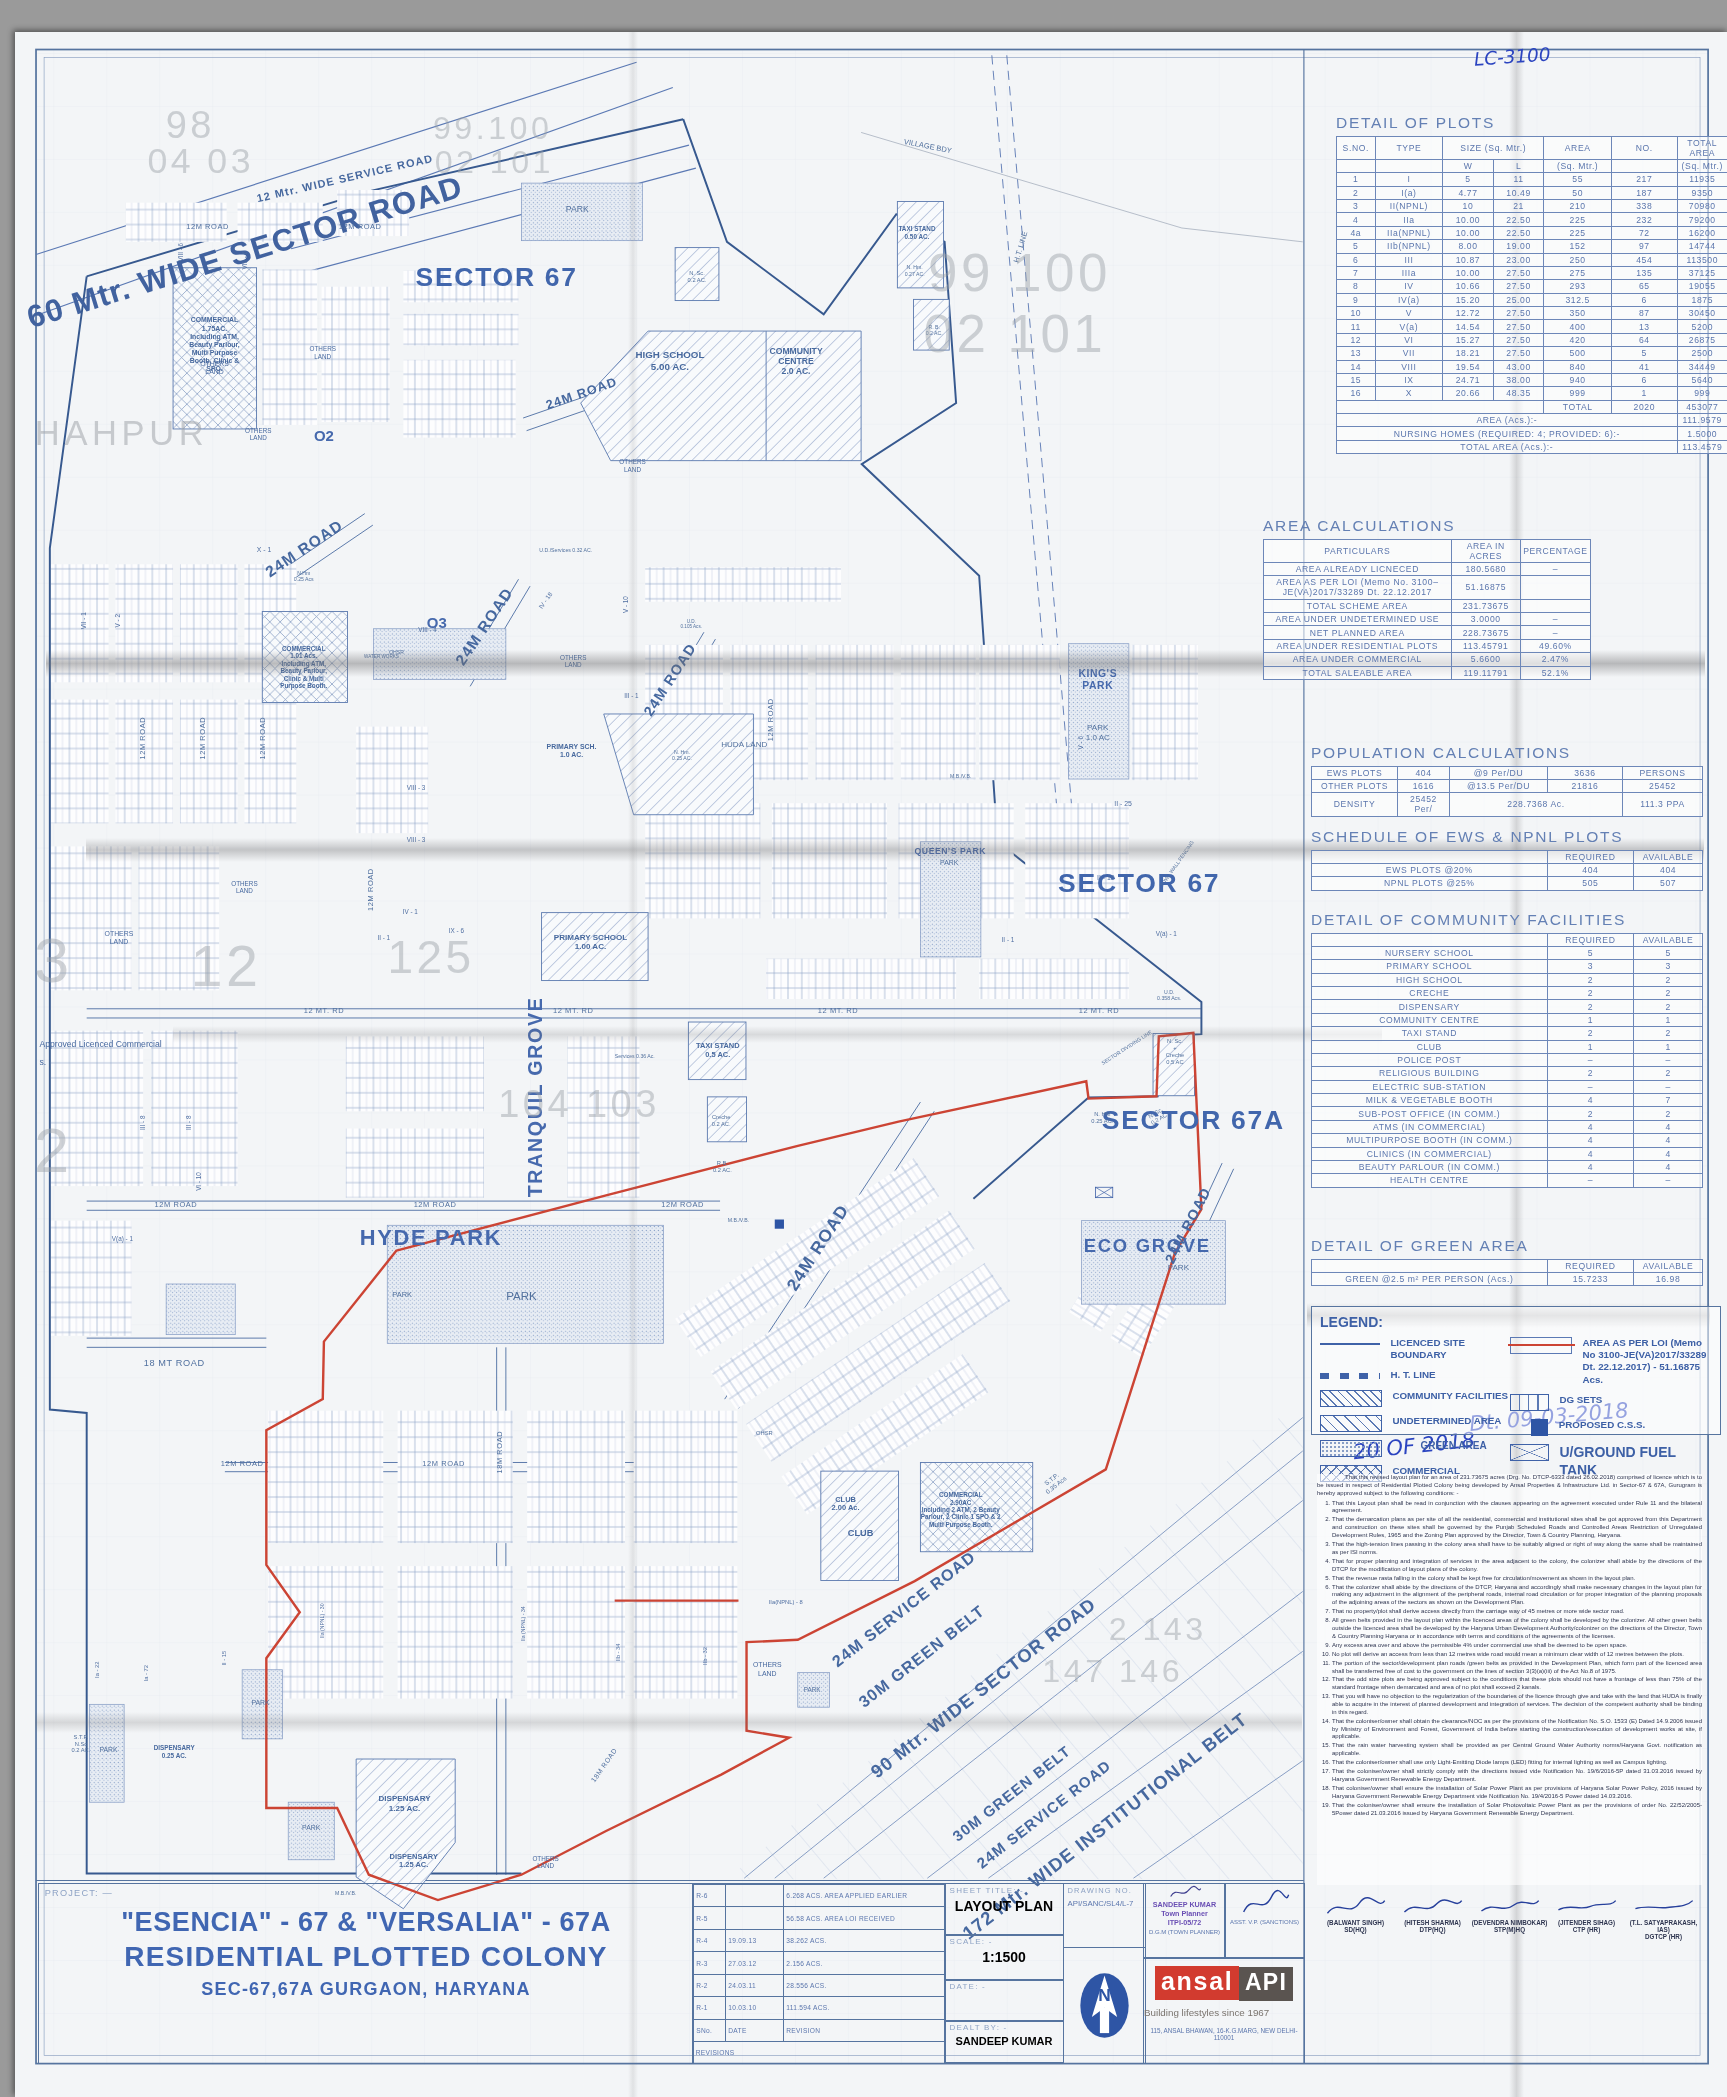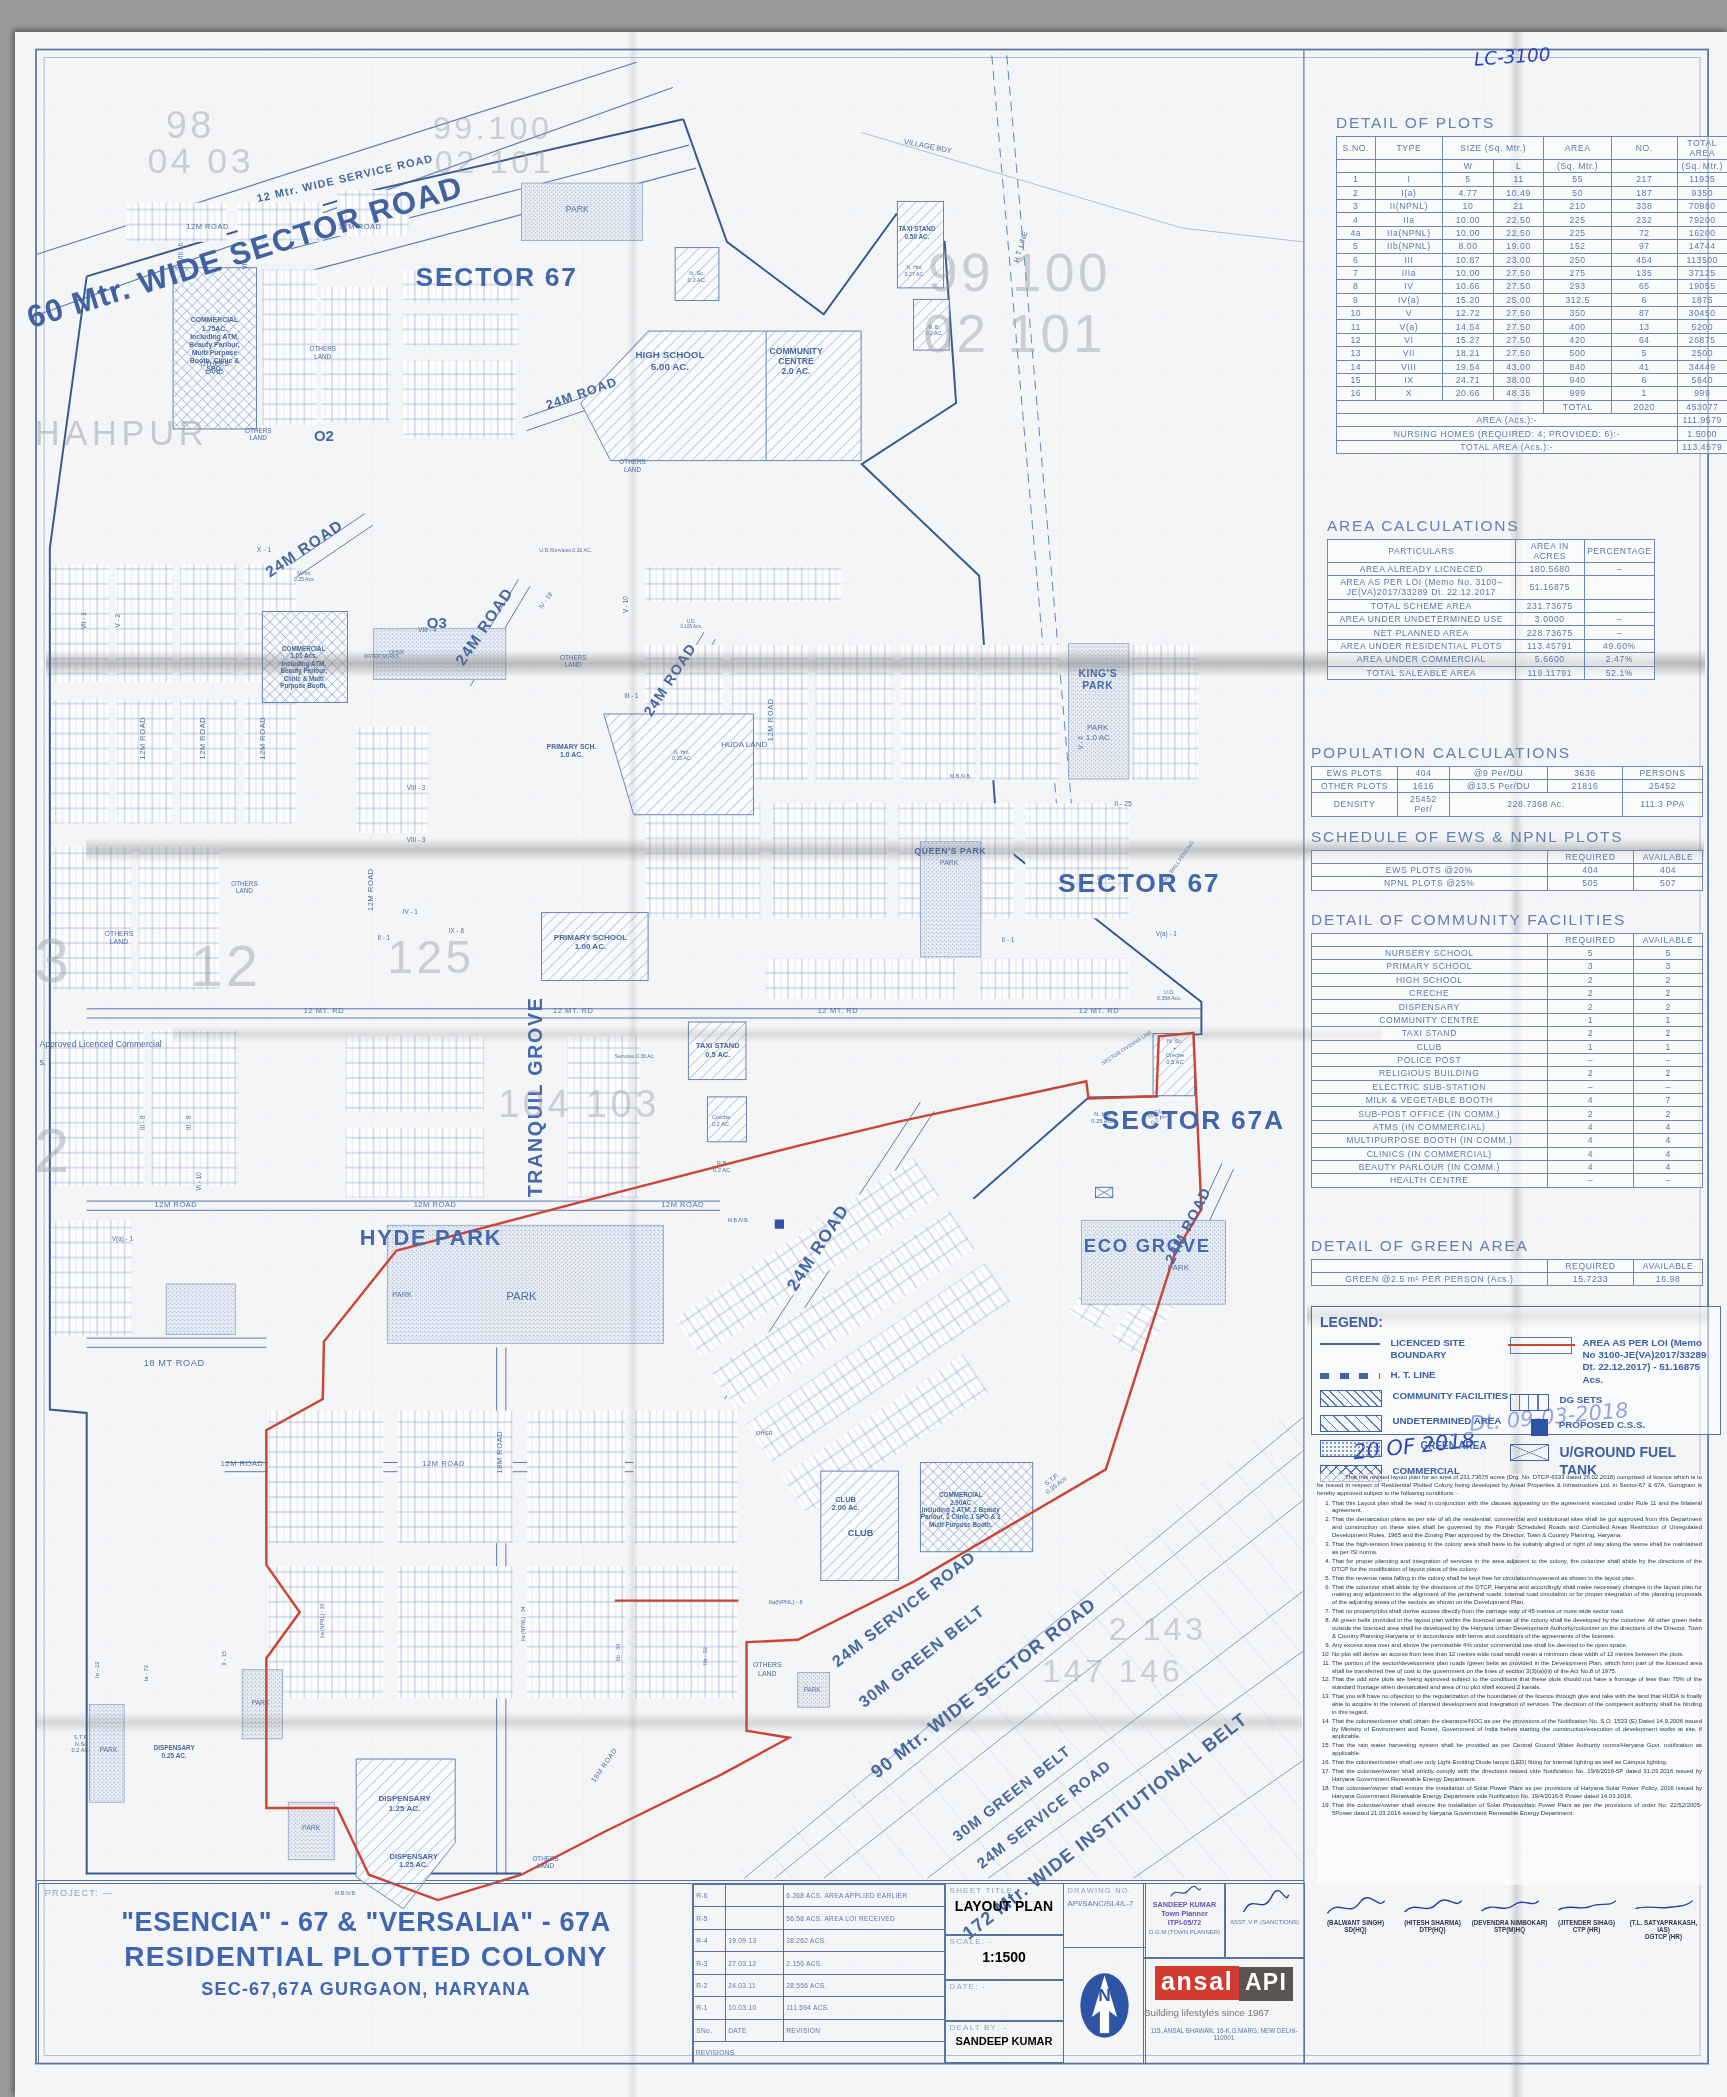--- a/index.html
+++ b/index.html
@@ -626,21 +626,21 @@
           <td>1.5000</td>
         </tr>
         <tr>
           <td colspan="6">TOTAL AREA (Acs.):-</td>
           <td>113.4579</td>
         </tr>
       </tbody>
     </table>
   </div>
 
-  <div class="panel" style="left:1327px;top:517px;width:328px;">
+  <div class="panel" style="left:1263px;top:517px;width:328px;">
     <div class="sec-title">AREA CALCULATIONS</div>
     <table class="dt" style="margin-top:3.5px;">
       <thead>
             <tr>
         <th style="width:242px;">PARTICULARS</th>
         <th style="width:74px;">AREA IN ACRES</th>
         <th>PERCENTAGE</th>
       </tr>
           </thead>
       <tbody>

